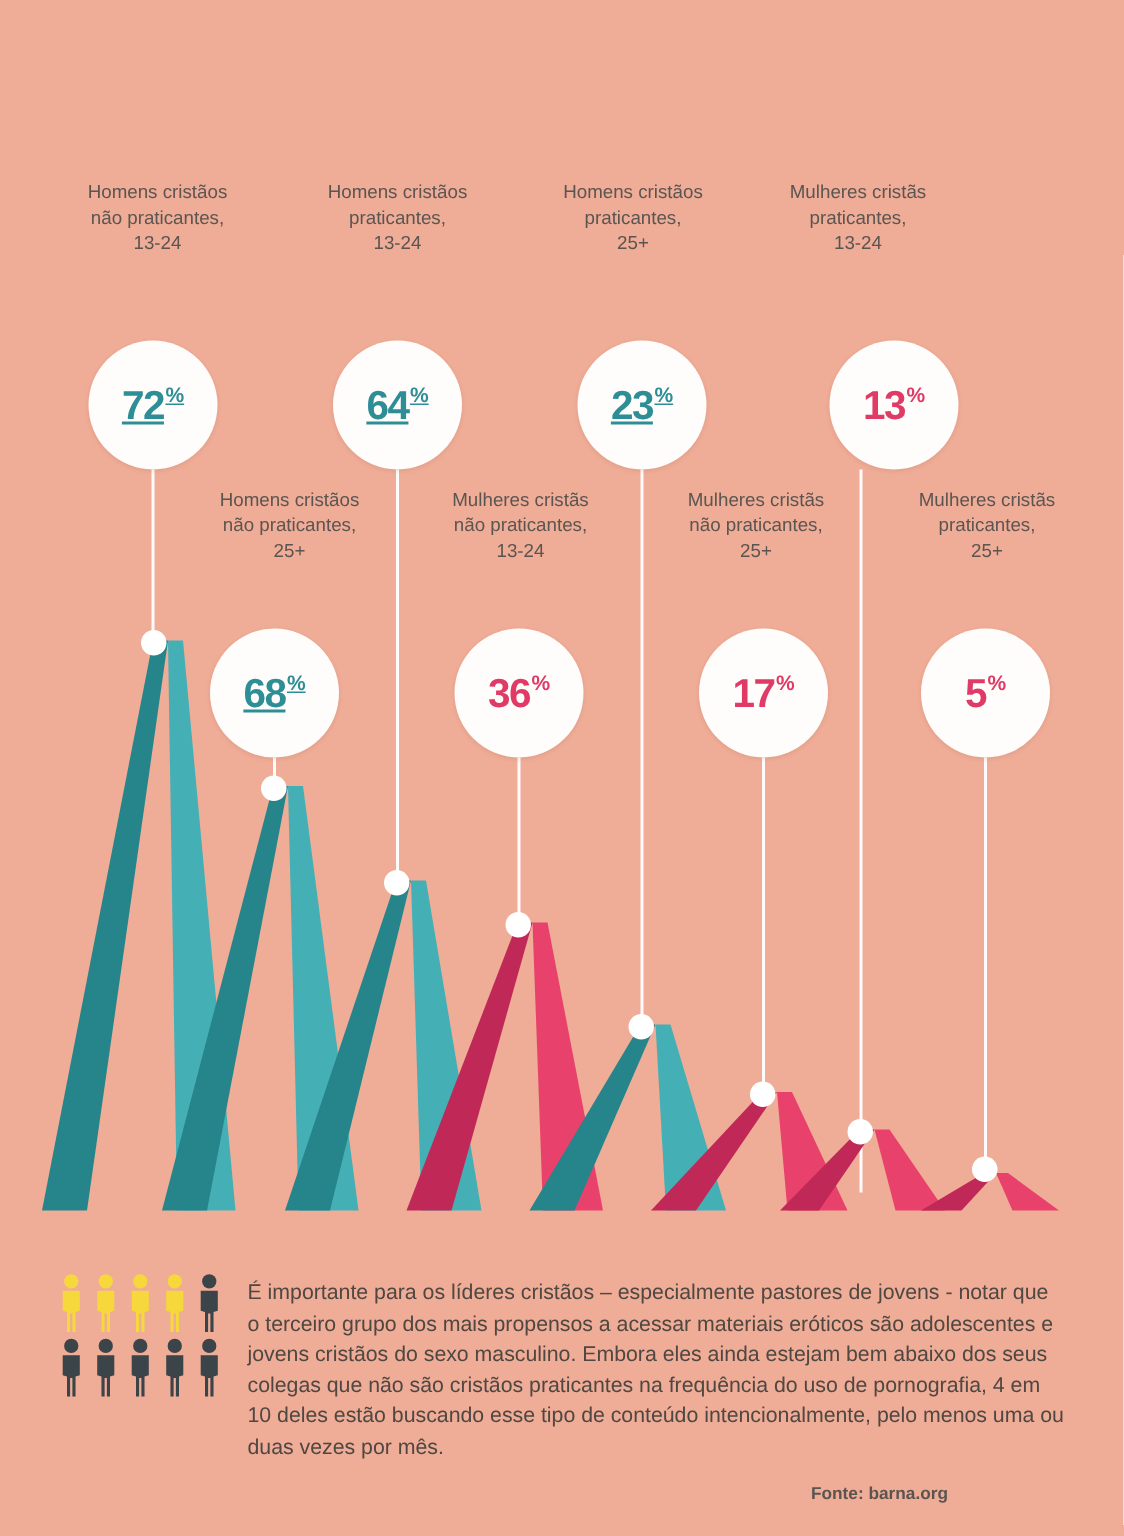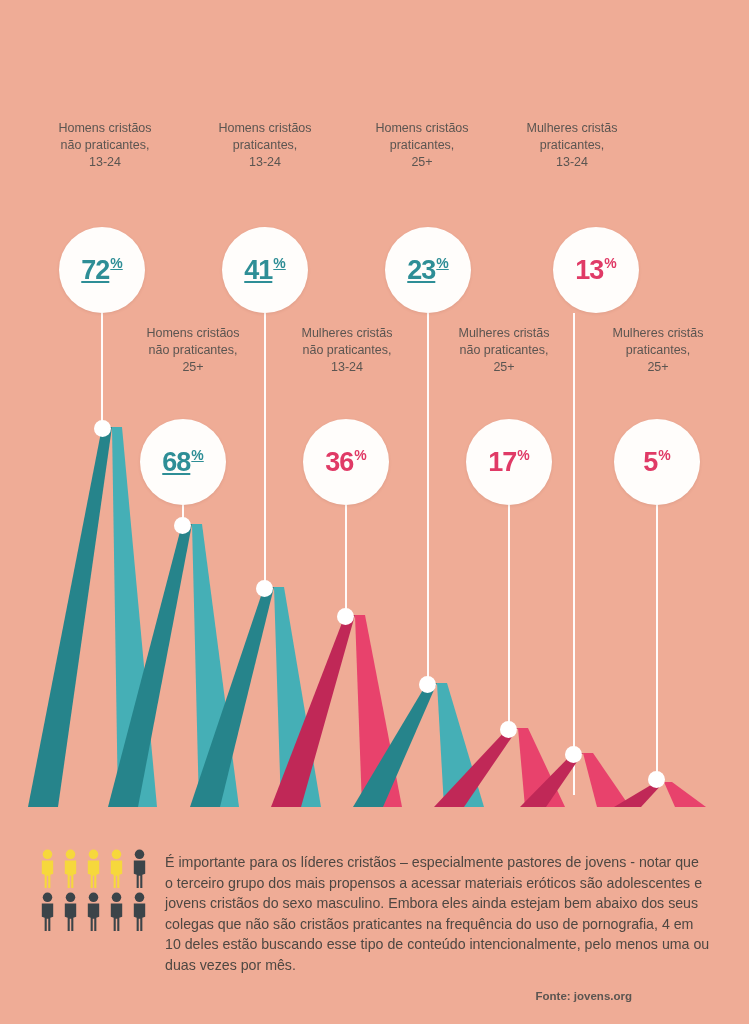--- a/index.html
+++ b/index.html
@@ -239,21 +239,21 @@
   <div class="peak-dot" style="left:419px; top:676px;"></div>
   <div class="peak-dot" style="left:500px; top:721px;"></div>
   <div class="peak-dot" style="left:565px; top:746px;"></div>
   <div class="peak-dot" style="left:648px; top:771px;"></div>
 
   <div class="bubble" style="left:59px; top:227px;">
     <span class="val teal-num">72</span>
       <span class="pct teal-num">%</span>
   </div>
   <div class="bubble" style="left:222px; top:227px;">
-    <span class="val teal-num">41</span>
+    <span class="val teal-num">64</span>
       <span class="pct teal-num">%</span>
   </div>
   <div class="bubble" style="left:385px; top:227px;">
     <span class="val teal-num">23</span>
       <span class="pct teal-num">%</span>
   </div>
   <div class="bubble" style="left:553px; top:227px;">
     <span class="val pink-num">13</span>
       <span class="pct pink-num">%</span>
   </div>
@@ -319,16 +319,16 @@
           </svg>
         <svg class="person" viewBox="0 0 20 42">
             <circle cx="10" cy="5.5" r="5" fill="#3B4449"></circle>
             <path d="M4 12 h12 v14 l-3 1 v14 h-2.2 v-13 h-1.6 v13 H7 V27 L4 26 Z" fill="#3B4449"></path>
           </svg>
       </div>
     </div>
 
     <div class="body-text">É importante para os líderes cristãos – especialmente pastores de jovens - notar que o terceiro grupo dos mais propensos a acessar materiais eróticos são adolescentes e jovens cristãos do sexo masculino. Embora eles ainda estejam bem abaixo dos seus colegas que não são cristãos praticantes na frequência do uso de pornografia, 4 em 10 deles estão buscando esse tipo de conteúdo intencionalmente, pelo menos uma ou duas vezes por mês.</div>
 
-    <div class="source">Fonte: jovens.org</div>
+    <div class="source">Fonte: barna.org</div>
   </div>
 
 </div>
 
 </body></html>

